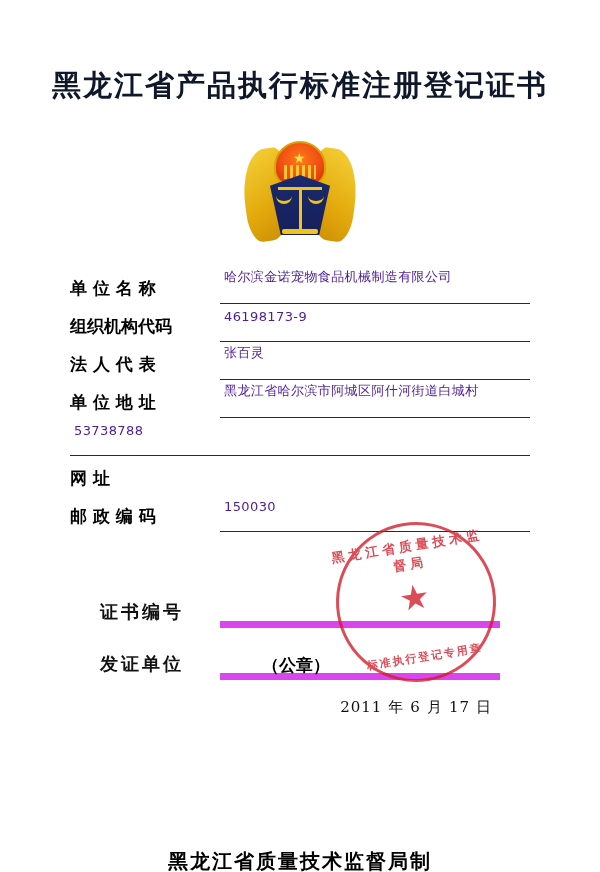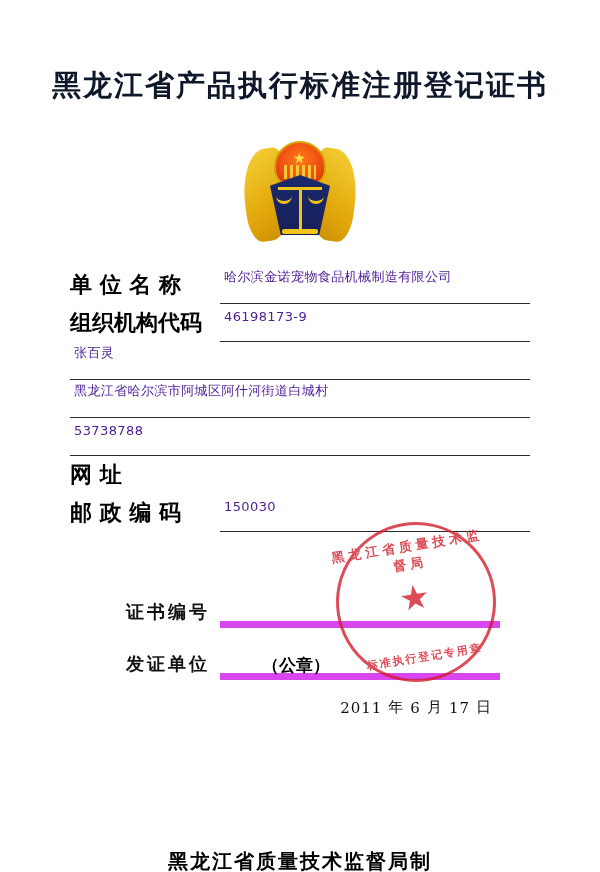--- a/index.html
+++ b/index.html
@@ -152,21 +152,21 @@
   .field-row {
     display: flex;
     align-items: flex-end;
     height: 38px;
   }
   .field-label {
     width: 150px;
     flex: 0 0 150px;
     font-family: "DejaVu Serif", "Liberation Serif", serif;
     font-weight: bold;
-    font-size: 22px;
+    font-size: 17px;
     color: #000;
     letter-spacing: 0;
     display: flex;
     justify-content: space-between;
     padding-bottom: 4px;
     box-sizing: border-box;
     padding-right: 6px;
   }
   .field-value {
     flex: 1 1 auto;
@@ -192,41 +192,41 @@
     height: 52px;
   }
   .lower-label {
     width: 120px;
     flex: 0 0 120px;
     font-family: "DejaVu Serif", "Liberation Serif", serif;
     font-weight: bold;
     font-size: 18px;
     letter-spacing: 3px;
     padding-bottom: 4px;
-    text-align: right;
+    text-align: left;
     padding-right: 10px;
     box-sizing: border-box;
   }
   .lower-value {
     flex: 1 1 auto;
     border-bottom: 7px solid #d946ef;
     height: 26px;
     font-family: "DejaVu Serif", "Liberation Serif", serif;
     font-weight: bold;
     font-size: 17px;
     padding-left: 42px;
     box-sizing: border-box;
     position: relative;
     color: #000;
   }
   .date-row {
     margin-top: 18px;
     display: flex;
     justify-content: flex-end;
-    align-items: center;
+    align-items: flex-start;
     font-family: "DejaVu Serif", "Liberation Serif", serif;
     font-size: 15px;
     color: #111;
     padding-right: 6px;
     letter-spacing: 1px;
   }
   .date-row .seg { margin: 0 2px; }
   .date-row .num { margin: 0 4px; }
 
   
@@ -310,24 +310,26 @@
       <div class="field-label">单 位 名 称</div>
       <div class="field-value">哈尔滨金诺宠物食品机械制造有限公司</div>
     </div>
 
     <div class="field-row">
       <div class="field-label">组织机构代码</div>
       <div class="field-value">46198173-9</div>
     </div>
 
     <div class="field-row">
+      <div class="field-label">法 人 代 表</div>
       <div class="field-value">张百灵</div>
     </div>
 
     <div class="field-row">
+      <div class="field-label">单 位 地 址</div>
       <div class="field-value">黑龙江省哈尔滨市阿城区阿什河街道白城村</div>
     </div>
 
     <div class="field-row">
       <div class="field-value">53738788</div>
     </div>
 
     <div class="field-row">
       <div class="field-label">网        址</div>
     </div>

